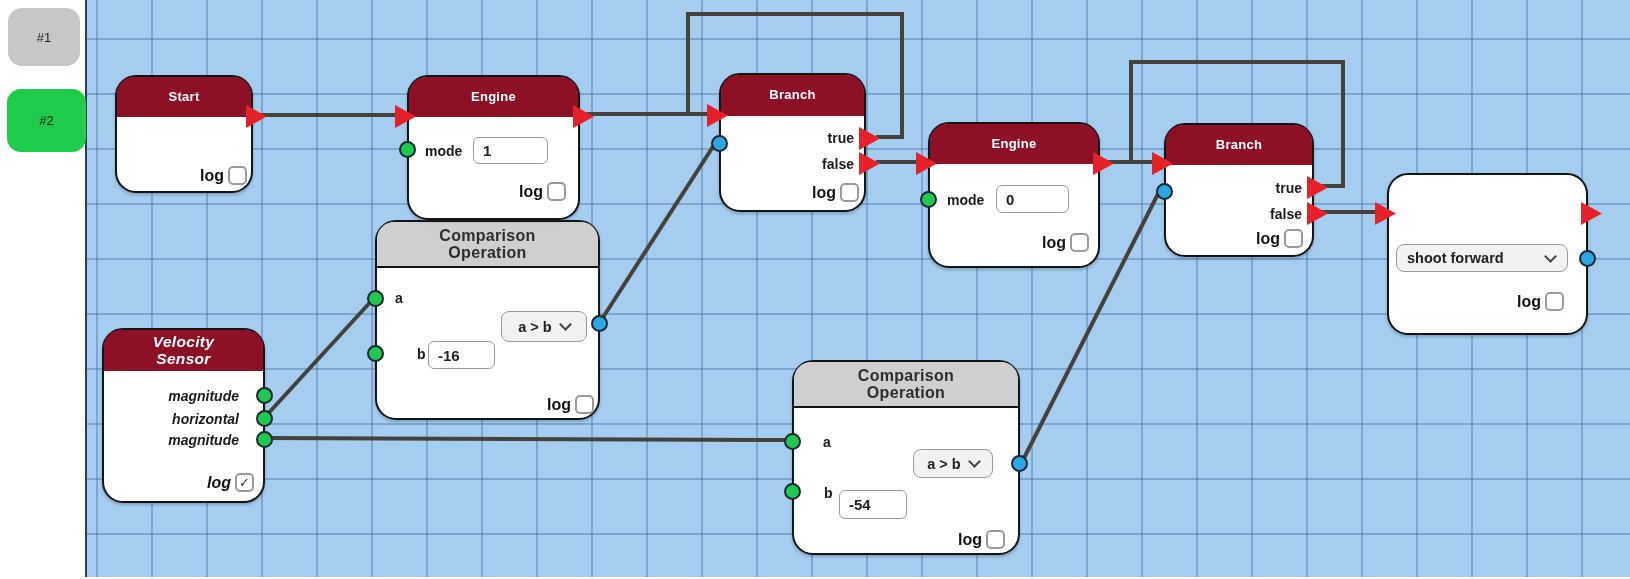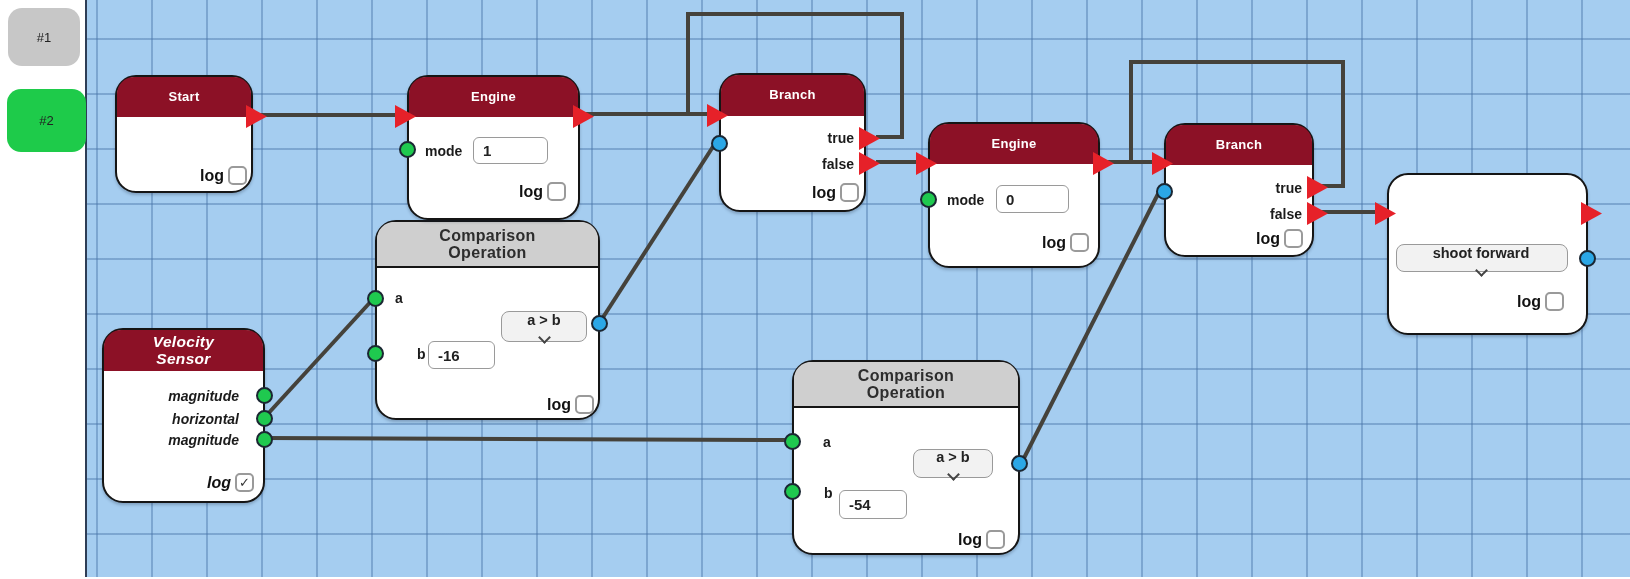--- a/index.html
+++ b/index.html
@@ -31,21 +31,21 @@
           border:2px solid #1b2733; box-sizing:border-box; z-index:3; cursor:crosshair; }
   .pdot.green { background:#1fc94f; }
   .pdot.blue  { background:#2ba7e6; }
   .lbl { position:absolute; font-weight:bold; color:#1b1b1b; font-size:14px; white-space:nowrap; }
   .lbl.right { text-align:right; }
   input.tfield { position:absolute; border:1.5px solid #9a9a9a; border-radius:6px; background:#fff;
            font-weight:bold; font-size:15px; color:#222; padding:0 4px 0 9px; box-sizing:border-box;
            font-family:inherit; outline:none; }
   .dropdown { position:absolute; display:flex; align-items:center; justify-content:center; gap:9px;
               background:#f2f2f2; border:1.5px solid #9a9a9a; border-radius:8px; font-weight:bold;
-              font-size:14.5px; color:#222; box-sizing:border-box; cursor:pointer;flex-direction:column; }
+              font-size:14.5px; color:#222; box-sizing:border-box; cursor:pointer; }
   .dropdown.spread { justify-content:space-between; padding:0 12px 0 10px; }
   .chev { width:7px; height:7px; border-right:2px solid #444; border-bottom:2px solid #444;
           transform:rotate(45deg); margin-top:-4px; flex:0 0 auto; }
   .logrow { position:absolute; display:flex; align-items:center; gap:4px; font-weight:bold;
             font-size:16px; color:#111; }
   .cb { width:19px; height:19px; border:2px solid #9a9a9a; border-radius:5px; background:#fff;
         box-sizing:border-box; display:flex; align-items:center; justify-content:center;
         font-size:13px; color:#333; cursor:pointer; font-family:"DejaVu Sans",sans-serif; }
   .cb[data-checked="true"]::after { content:"\2713"; font-weight:bold; }
 </style>

